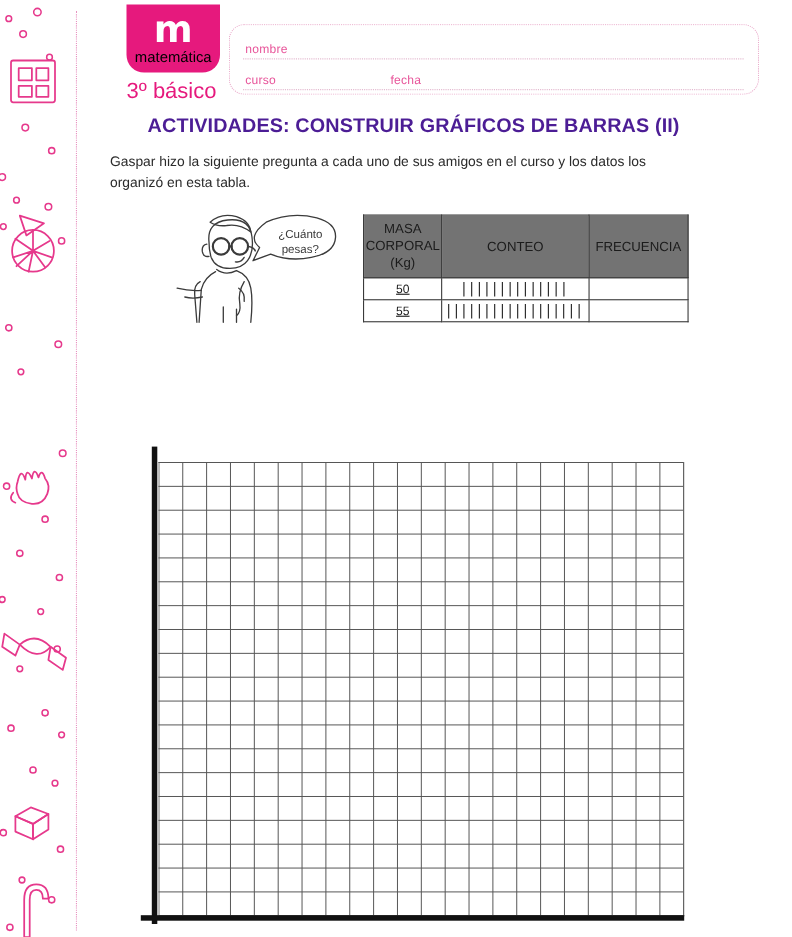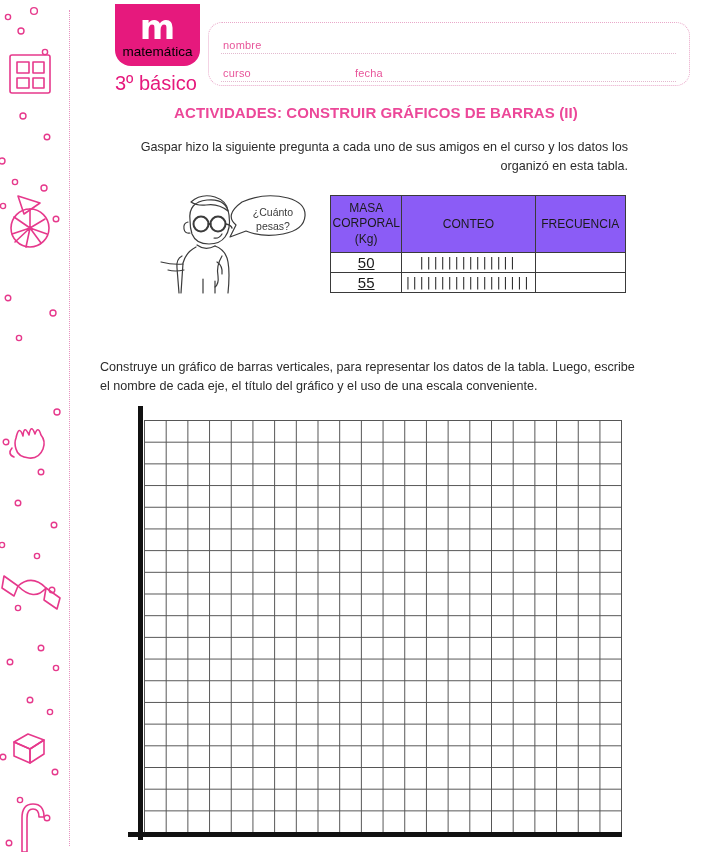--- a/index.html
+++ b/index.html
@@ -54,43 +54,43 @@
     font-family:"Liberation Sans", sans-serif;
   }
   .logo-level{
     position:absolute;left:35px;top:68px;width:85px;
     color:#e6197d;font-size:20px;
   }
 
   
   .title{
     position:absolute;left:96px;top:104px;width:560px;text-align:center;
-    font-size:15px;font-weight:bold;letter-spacing:.1px;color:#ec4899;
+    font-size:18px;font-weight:bold;letter-spacing:.1px;color:#4c1d95;
   }
   .para{
     position:absolute;font-size:12.6px;line-height:1.48;color:#2b2b2b;
   }
-  #para1{left:100px;top:138px;width:528px;text-align:right;}
+  #para1{left:100px;top:138px;width:528px;}
   #para2{left:100px;top:358px;width:535px;}
 
   
   .figure{position:absolute;left:160px;top:190px;width:170px;height:105px;}
 
   
   .tbl{
     position:absolute;left:330px;top:195px;width:296px;
     border-collapse:collapse;font-size:11.5px;
   }
   .tbl th,.tbl td{border:1px solid #3a3a3a;padding:0;text-align:center;}
-  .tbl thead th{background:#8b5cf6;font-weight:normal;font-size:12px;color:#1b1b1b;}
+  .tbl thead th{background:#737373;font-weight:normal;font-size:12px;color:#1b1b1b;}
   .th-masa{width:74px;height:56px;line-height:1.3;}
   .th-conteo{width:140px;}
   .th-frec{width:103px;}
   .tbl tbody td{height:19px;}
-  .c-mass{font-size:15px;color:#1b1b1b;text-decoration:underline;}
+  .c-mass{font-size:11px;color:#1b1b1b;text-decoration:underline;}
   .c-count{text-align:left;padding-left:8px;}
   .tally{display:inline-block;letter-spacing:2.6px;font-size:13px;
          font-family:"DejaVu Sans", sans-serif;color:#2f2f2f;line-height:1;}
 
   
   .graph{position:absolute;left:138px;top:406px;width:484px;height:440px;}
   .grid-area{
     position:absolute;left:6px;top:14px;width:477px;height:412px;
     background-image:
       linear-gradient(to right,#555 1.2px,transparent 1.2px),
@@ -245,21 +245,20 @@
         <td></td>
       </tr>
       <tr>
         <td class="c-mass">55</td>
         <td class="c-count"><span class="tally">||||||||||||||||||</span></td>
         <td></td>
       </tr>
     </tbody>
   </table>
 
-  <div class="para" id="para2">Construye un gráfico de barras verticales, para representar los datos de la tabla. Luego, escribe el nombre de cada eje, el título del gráfico y el uso de una escala conveniente.</div>
 
   <div class="graph">
     <div class="grid-area"></div>
     <div class="axis-y"></div>
     <div class="axis-x"></div>
   </div>
 
 </div>
 
 </body></html>

